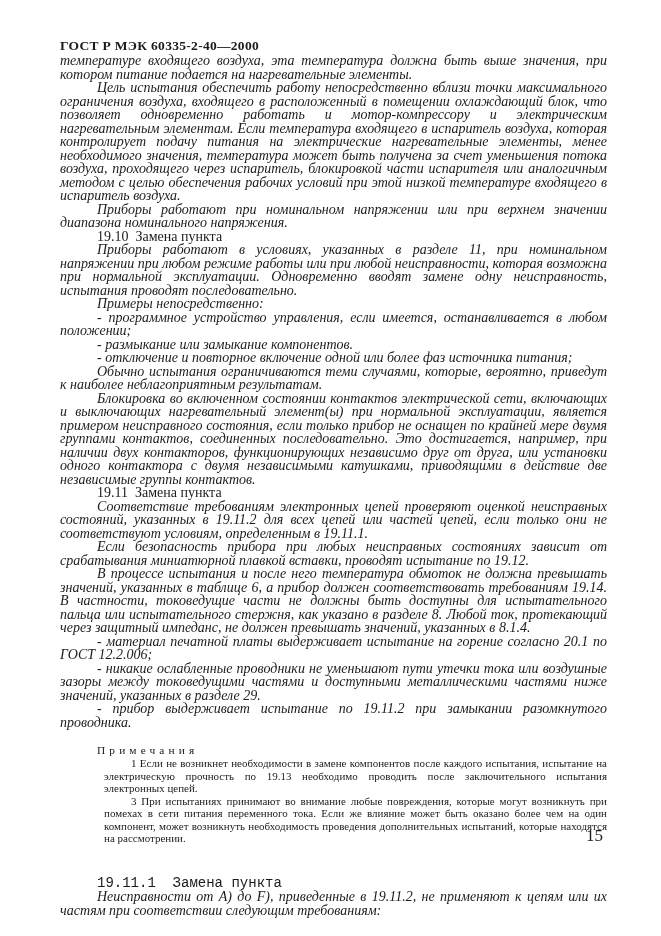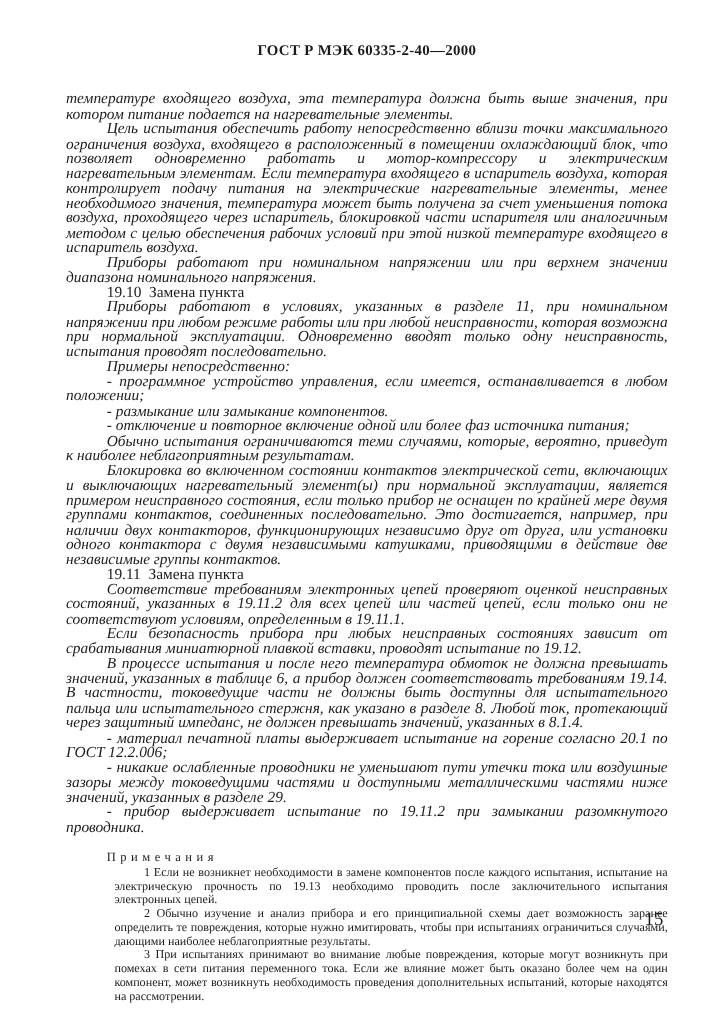--- a/index.html
+++ b/index.html
@@ -16,26 +16,26 @@
   }
   .page {
     position: relative;
     box-sizing: border-box;
     width: 661px;
     height: 936px;
     padding: 38px 54px 0 60px;
     background: #ffffff;
   }
   .doc-header {
-    text-align: center;
+    text-align: left;
     font-weight: bold;
     font-size: 13.5px;
     line-height: 15px;
     letter-spacing: 0.3px;
-    margin-bottom: 31px;
+    margin-bottom: 1px;
     white-space: nowrap;
   }
   .doc-body p {
     margin: 0;
     font-size: 14px;
     line-height: 13.5px;
     text-align: justify;
   }
   
   .doc-body p.continuation,
@@ -87,36 +87,35 @@
 <body>
 
 <div class="page">
   <div class="doc-header">ГОСТ Р МЭК 60335-2-40—2000</div>
 
   <div class="doc-body">
       <p class="continuation">температуре входящего воздуха, эта температура должна быть выше значения, при котором питание подается на нагревательные элементы.</p>
       <p class="paragraph">Цель испытания обеспечить работу непосредственно вблизи точки максимального ограничения воздуха, входящего в расположенный в помещении охлаждающий блок, что позволяет одновременно работать и мотор-компрессору и электрическим нагревательным элементам. Если температура входящего в испаритель воздуха, которая контролирует подачу питания на электрические нагревательные элементы, менее необходимого значения, температура может быть получена за счет уменьшения потока воздуха, проходящего через испаритель, блокировкой части испарителя или аналогичным методом с целью обеспечения рабочих условий при этой низкой температуре входящего в испаритель воздуха.</p>
       <p class="paragraph">Приборы работают при номинальном напряжении или при верхнем значении диапазона номинального напряжения.</p>
       <p class="heading">19.10&nbsp; Замена пункта</p>
-      <p class="paragraph">Приборы работают в условиях, указанных в разделе 11, при номинальном напряжении при любом режиме работы или при любой неисправности, которая возможна при нормальной эксплуатации. Одновременно вводят только одну неисправность, испытания проводят последовательно.</p>
+      <p class="paragraph">Приборы работают в условиях, указанных в разделе 11, при номинальном напряжении при любом режиме работы или при любой неисправности, которая возможна при нормальной эксплуатации. Одновременно вводят замене одну неисправность, испытания проводят последовательно.</p>
       <p class="paragraph">Примеры непосредственно:</p>
       <p class="list">- программное устройство управления, если имеется, останавливается в любом положении;</p>
       <p class="list">- размыкание или замыкание компонентов.</p>
       <p class="list">- отключение и повторное включение одной или более фаз источника питания;</p>
       <p class="paragraph">Обычно испытания ограничиваются теми случаями, которые, вероятно, приведут к наиболее неблагоприятным результатам.</p>
       <p class="paragraph">Блокировка во включенном состоянии контактов электрической сети, включающих и выключающих нагревательный элемент(ы) при нормальной эксплуатации, является примером неисправного состояния, если только прибор не оснащен по крайней мере двумя группами контактов, соединенных последовательно. Это достигается, например, при наличии двух контакторов, функционирующих независимо друг от друга, или установки одного контактора с двумя независимыми катушками, приводящими в действие две независимые группы контактов.</p>
       <p class="heading">19.11&nbsp; Замена пункта</p>
       <p class="paragraph">Соответствие требованиям электронных цепей проверяют оценкой неисправных состояний, указанных в 19.11.2 для всех цепей или частей цепей, если только они не соответствуют условиям, определенным в 19.11.1.</p>
       <p class="paragraph">Если безопасность прибора при любых неисправных состояниях зависит от срабатывания миниатюрной плавкой вставки, проводят испытание по 19.12.</p>
       <p class="paragraph">В процессе испытания и после него температура обмоток не должна превышать значений, указанных в таблице 6, а прибор должен соответствовать требованиям 19.14. В частности, токоведущие части не должны быть доступны для испытательного пальца или испытательного стержня, как указано в разделе 8. Любой ток, протекающий через защитный импеданс, не должен превышать значений, указанных в 8.1.4.</p>
       <p class="list">- материал печатной платы выдерживает испытание на горение согласно 20.1 по ГОСТ 12.2.006;</p>
       <p class="list">- никакие ослабленные проводники не уменьшают пути утечки тока или воздушные зазоры между токоведущими частями и доступными металлическими частями ниже значений, указанных в разделе 29.</p>
       <p class="list">- прибор выдерживает испытание по 19.11.2 при замыкании разомкнутого проводника.</p>
       <p class="notes-heading">Примечания</p>
       <p class="note">1 Если не возникнет необходимости в замене компонентов после каждого испытания, испытание на электрическую прочность по 19.13 необходимо проводить после заключительного испытания электронных цепей.</p>
-      <p class="note">2 Обычно изучение и анализ прибора и его принципиальной схемы дает возможность заранее определить те повреждения, которые нужно имитировать, чтобы при испытаниях ограничиться случаями, дающими наиболее неблагоприятные результаты.</p>
       <p class="note">3 При испытаниях принимают во внимание любые повреждения, которые могут возникнуть при помехах в сети питания переменного тока. Если же влияние может быть оказано более чем на один компонент, может возникнуть необходимость проведения дополнительных испытаний, которые находятся на рассмотрении.</p>
       <p class="heading gap-before">19.11.1&nbsp; Замена пункта</p>
       <p class="paragraph">Неисправности от A) до F), приведенные в 19.11.2, не применяют к цепям или их частям при соответствии следующим требованиям:</p>
     </div>
 
   <div class="page-number">15</div>
 </div>
 
 </body></html>

